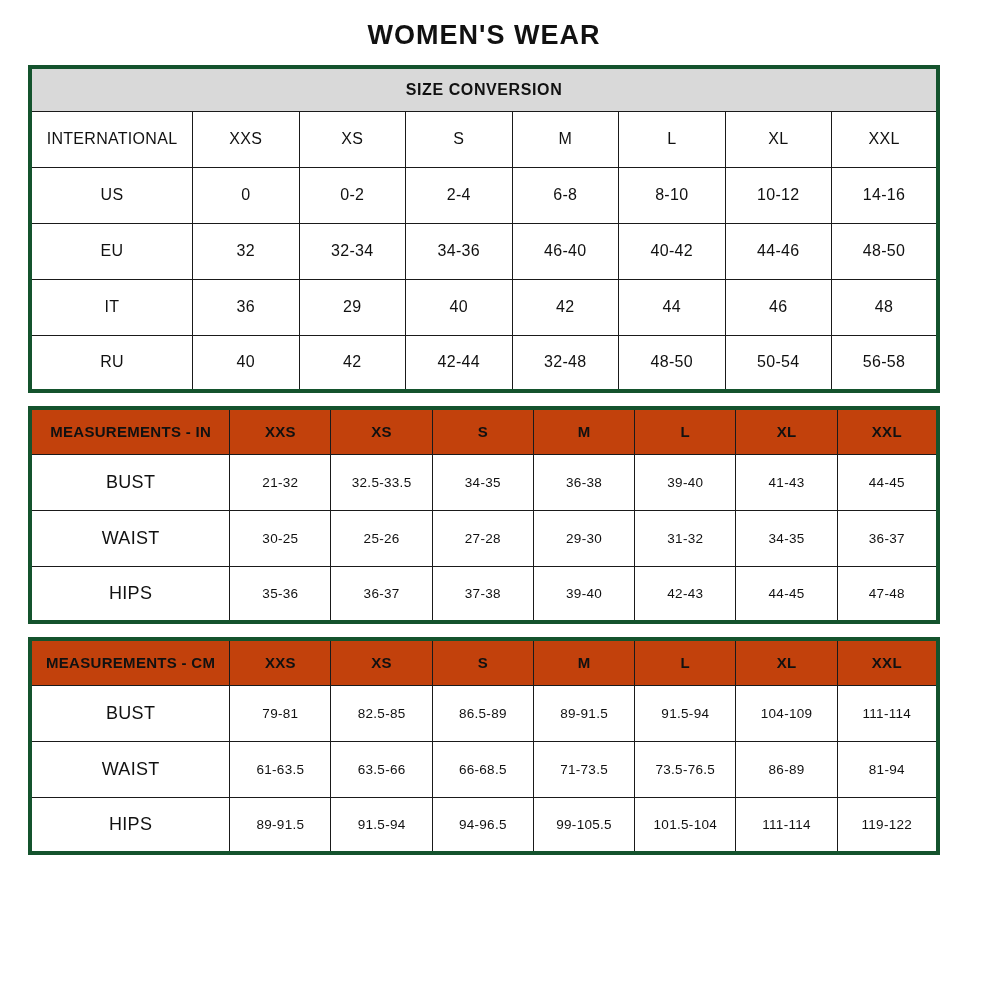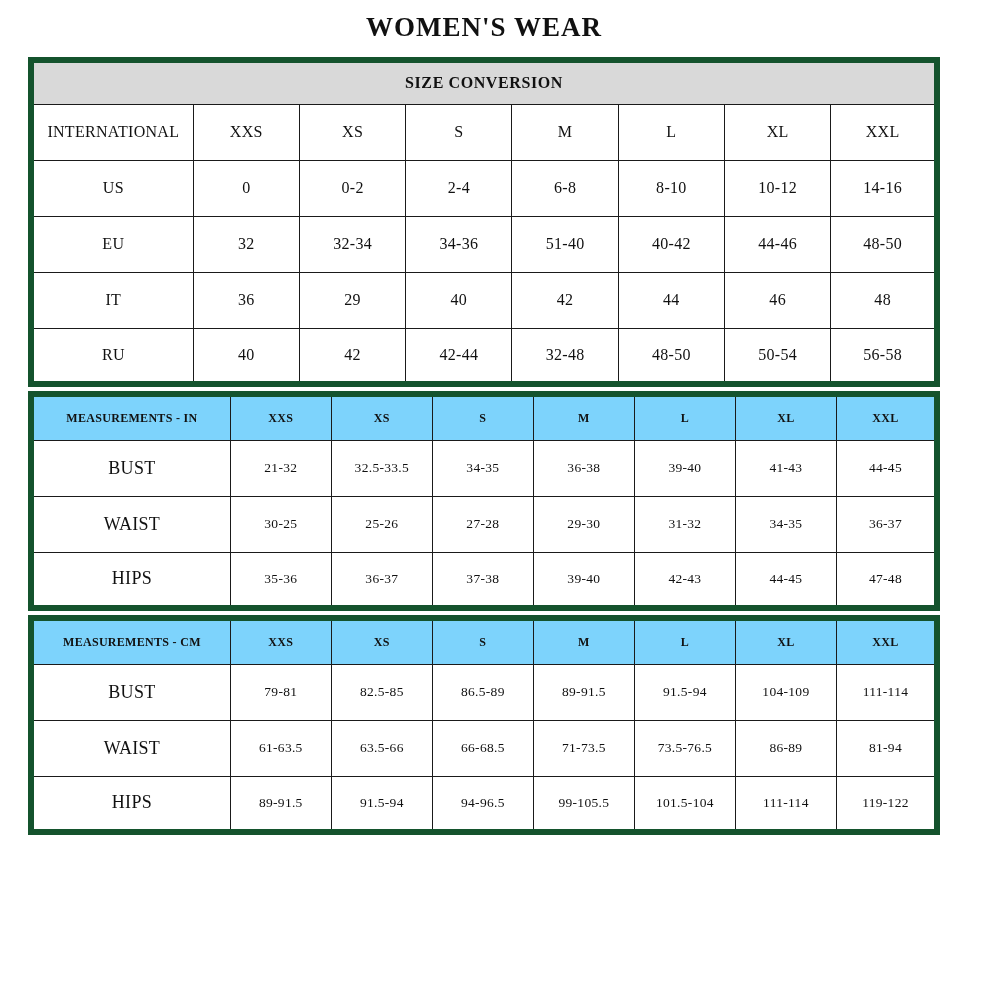--- a/index.html
+++ b/index.html
@@ -5,60 +5,59 @@
   * { margin: 0; padding: 0; box-sizing: border-box; }
   html, body {
     width: 1000px;
     background: #ffffff;
     font-family: "Liberation Sans", sans-serif;
     color: #111111;
   }
   .page {
     width: 968px;
     min-height: 1000px;
-    padding: 12px 28px 14px 28px;
-    font-family: Liberation Serif, serif;
+    padding: 20px 28px 14px 28px;
   }
   .page-title {
     text-align: center;
     font-size: 27px;
     font-weight: 700;
     letter-spacing: 1px;
     margin-bottom: 14px;
     color: #111111;
   }
   table {
     width: 100%;
     border-collapse: collapse;
     table-layout: fixed;
-    margin-bottom: 4px;
-    border: 6px solid #14532d;
+    margin-bottom: 13px;
+    border: 4px solid #14532d;
   }
   td {
     border: 1.5px solid #1a1a1a;
     text-align: center;
     vertical-align: middle;
     padding: 2px 4px;
     background: #ffffff;
     letter-spacing: 0.3px;
   }
   
   .tbl-conv .title-cell {
     background: #d9d9d9;
     font-weight: 700;
     font-size: 16px;
     height: 44px;
     letter-spacing: 0.6px;
   }
   .tbl-conv td { height: 56px; font-size: 16px; }
   
   .tbl-meas .head-cell {
-    background: #7dd3fc;
+    background: #c2410c;
     font-weight: 700;
-    font-size: 12px;
+    font-size: 15px;
     height: 46px;
   }
   .tbl-meas td { height: 56px; font-size: 13.5px; }
   .tbl-meas .rowlabel { font-size: 18px; }
 </style>
 </head>
 <body>
 
 <div class="page">
 
@@ -97,21 +96,21 @@
       <td>6-8</td>
       <td>8-10</td>
       <td>10-12</td>
       <td>14-16</td>
     </tr>
     <tr>
       <td>EU</td>
       <td>32</td>
       <td>32-34</td>
       <td>34-36</td>
-      <td>51-40</td>
+      <td>46-40</td>
       <td>40-42</td>
       <td>44-46</td>
       <td>48-50</td>
     </tr>
     <tr>
       <td>IT</td>
       <td>36</td>
       <td>29</td>
       <td>40</td>
       <td>42</td>

